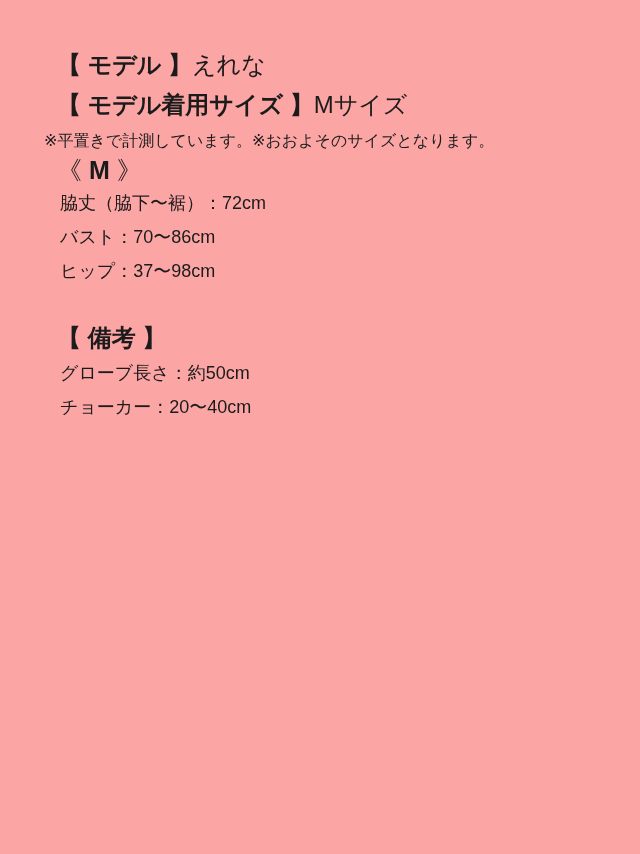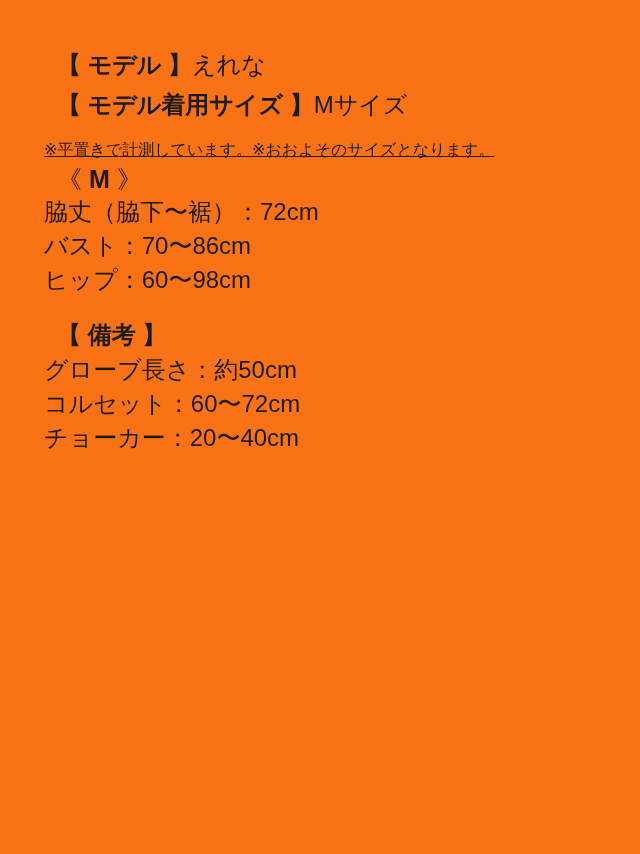--- a/index.html
+++ b/index.html
@@ -13,65 +13,65 @@
     overflow: hidden;
     font-family: "Liberation Sans", "DejaVu Sans", sans-serif;
     color: #1b1b1b;
     -webkit-font-smoothing: antialiased;
   }
   .page {
     box-sizing: border-box;
     width: 640px;
     height: 854px;
     padding: 45px 30px 0 44px;
-    background: #f97316;
+    background: #fca5a5;
   }
   
   .spec-line {
     font-size: 24px;
     line-height: 40px;
     margin-left: 13px;
     white-space: nowrap;
   }
   .spec-line .label {
     font-weight: 700;
   }
   .spec-line .value {
     font-weight: 400;
   }
   
   .note {
     font-size: 16px;
     line-height: 26px;
-    margin-top: 12px;
+    margin-top: 3px;
     white-space: nowrap;
-    text-decoration: underline;
   }
   
   .size-heading {
     font-size: 25px;
     line-height: 32px;
     margin-left: 13px;
     white-space: nowrap;
   }
   .size-heading .size-name {
     font-weight: 700;
   }
   
   .body-line {
-    font-size: 24px;
+    font-size: 18px;
     line-height: 34px;
     white-space: nowrap;
+    margin-left: 16px;
   }
   
   .remarks-title {
     font-size: 24px;
     line-height: 36px;
     font-weight: 700;
-    margin-top: 20px;
+    margin-top: 32px;
     margin-left: 13px;
     white-space: nowrap;
   }
 </style>
 </head>
 <body>
 
 <div class="page">
 
   <div class="spec-line">
@@ -83,23 +83,22 @@
 
   <div class="note">※平置きで計測しています。※おおよそのサイズとなります。</div>
 
   <div class="size-heading">
     <span>《 </span><span class="size-name">M</span><span> 》</span>
   </div>
 
   <div>
     <div class="body-line">脇丈（脇下〜裾）：72cm</div>
     <div class="body-line">バスト：70〜86cm</div>
-    <div class="body-line">ヒップ：60〜98cm</div>
+    <div class="body-line">ヒップ：37〜98cm</div>
   </div>
 
   <div class="remarks-title">【 備考 】</div>
   <div>
     <div class="body-line">グローブ長さ：約50cm</div>
-    <div class="body-line">コルセット：60〜72cm</div>
     <div class="body-line">チョーカー：20〜40cm</div>
   </div>
 
 </div>
 
 </body></html>

